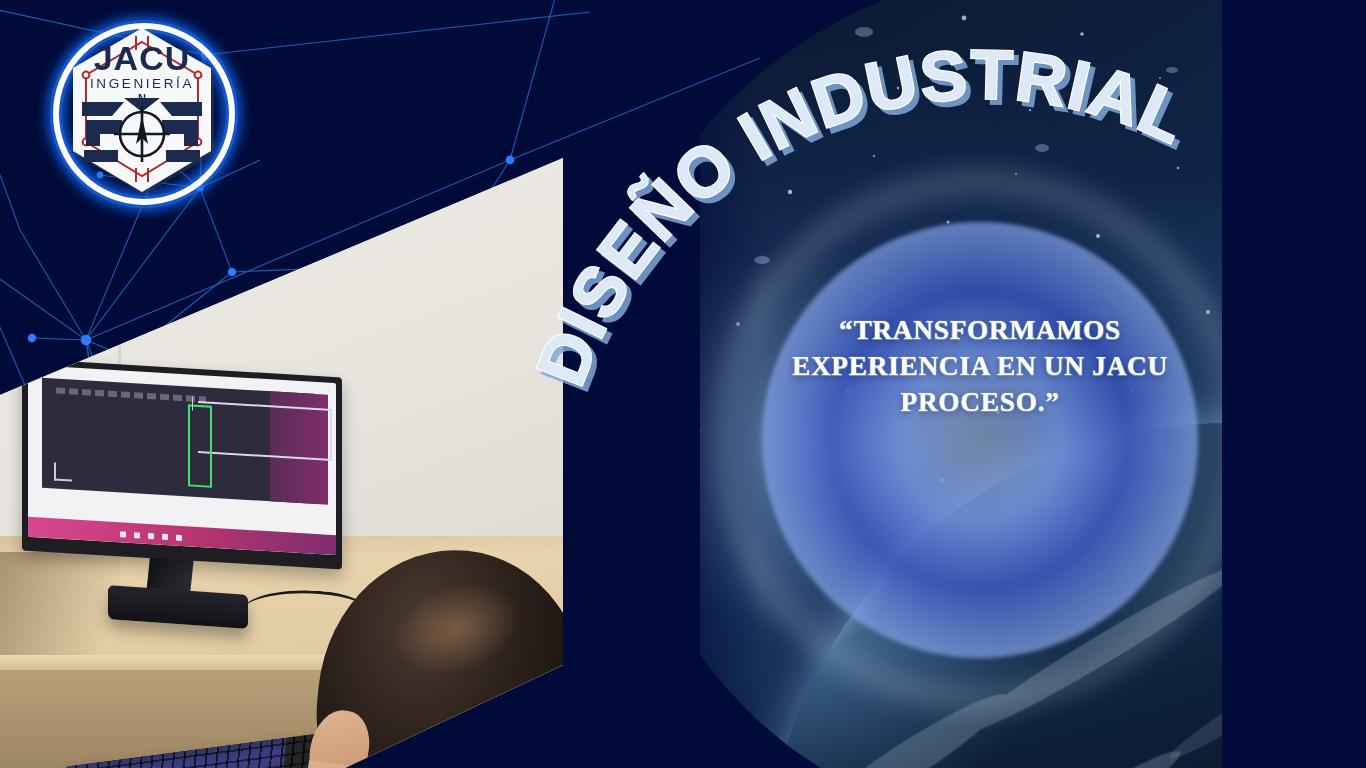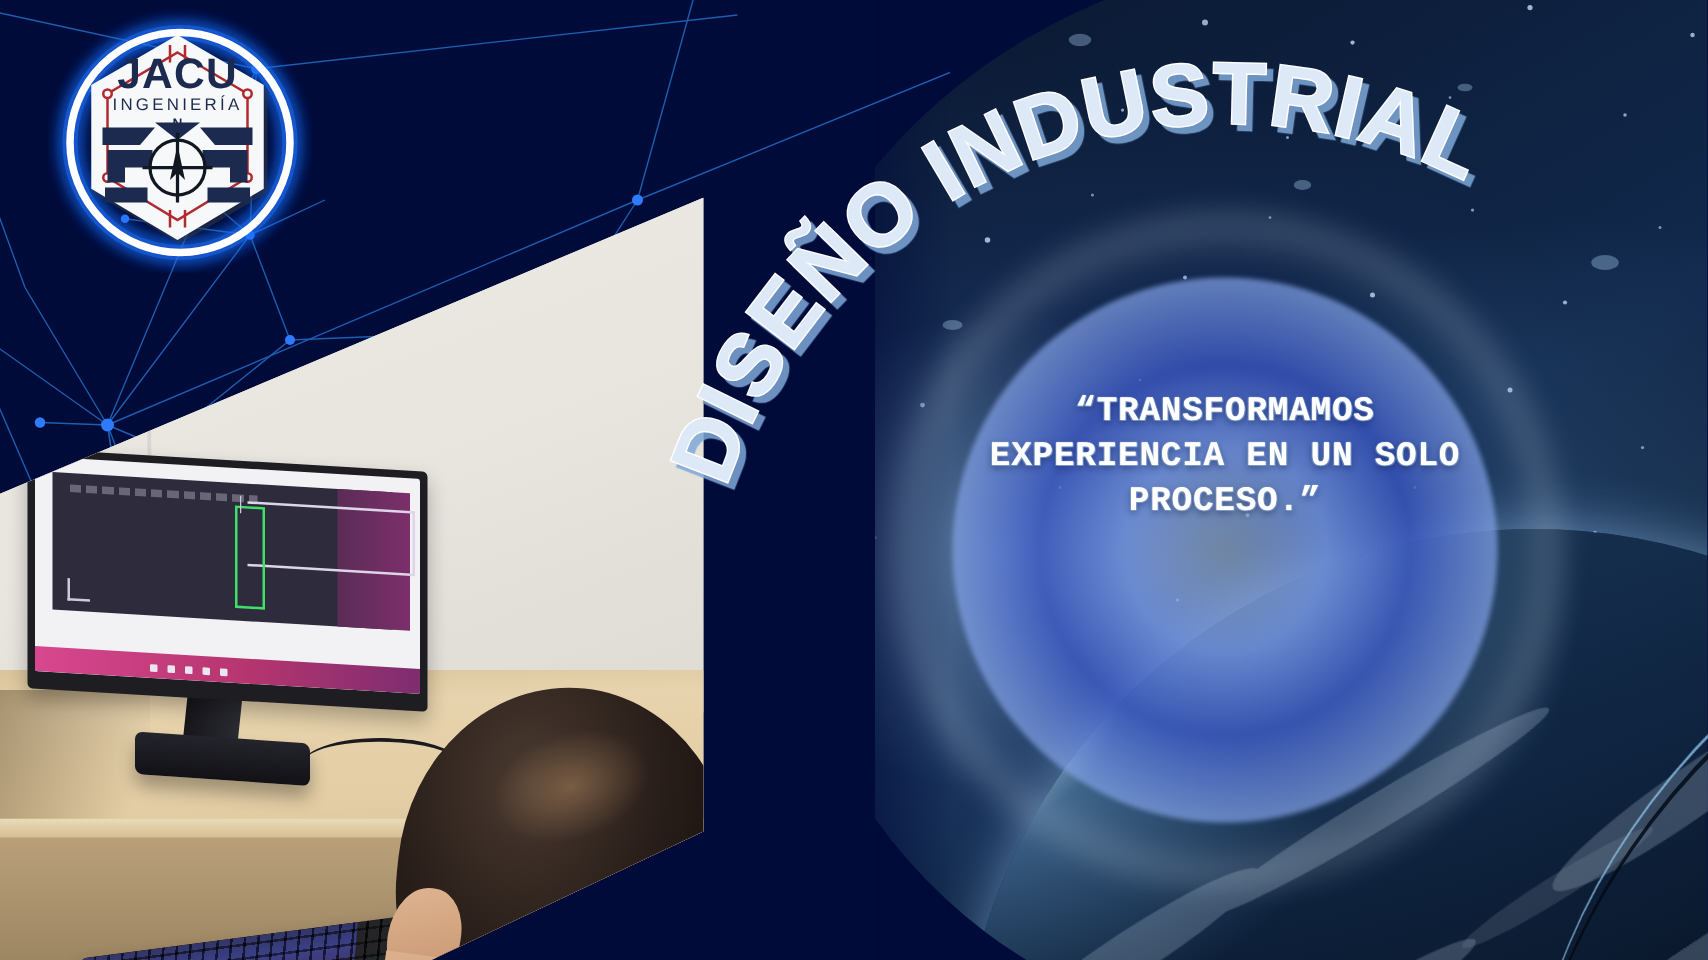--- a/index.html
+++ b/index.html
@@ -1,17 +1,17 @@
 <!DOCTYPE html>
 <html><head>
 <meta charset="utf-8">
 <style>
   html,body{margin:0;padding:0;background:#000b3a;}
   body{width:1366px;height:768px;overflow:hidden;font-family:"Liberation Sans",sans-serif;}
-  #stage{position:relative;width:1366px;height:768px;overflow:hidden;background:#000b3a;}
+  #stage{position:relative;width:1194px;height:768px;overflow:hidden;background:#000b3a;padding-left:28px;}
 
   
   .space-wrap{position:absolute;inset:0;}
   .space{
     position:absolute;left:612px;top:-40px;width:820px;height:860px;
     border-radius:58% 0 0 48%/48% 0 0 52%;
     overflow:hidden;
     background:
       radial-gradient(circle at 78% 88%, rgba(120,185,235,.30) 0%, rgba(10,30,60,0) 55%),
       radial-gradient(ellipse at 24% 56%, rgba(150,190,235,.55) 0%, rgba(40,70,130,.25) 28%, rgba(8,18,42,0) 58%),
@@ -139,21 +139,21 @@
   .logo{position:absolute;left:38px;top:6px;width:212px;height:212px;}
 
   
   .arc-title{position:absolute;left:560px;top:70px;width:820px;height:360px;overflow:visible;}
   .arc-title text{
     font-family:"Liberation Sans",sans-serif;font-weight:bold;font-size:70px;
     letter-spacing:1px;fill:#dde9f7;stroke:#ffffff;stroke-width:2.2px;paint-order:stroke fill;
   }
   .quote{
     position:absolute;left:760px;top:312px;width:440px;text-align:center;
-    font-family:Liberation Mono, monospace;font-weight:bold;font-size:27.5px;
+    font-family:Liberation Serif, serif;font-weight:bold;font-size:27.5px;
     line-height:1.30;letter-spacing:.6px;color:#ffffff;
     text-shadow:0 0 1px #cfe0f5,1px 1px 0 rgba(110,140,190,.85),-1px 1px 0 rgba(110,140,190,.6),
                 0 2px 6px rgba(10,25,70,.55);
   }
   .quote div{margin:0;padding:0;}
 </style>
 </head>
 <body>
 
 <div id="stage">
@@ -381,17 +381,17 @@
         <feDropShadow dx="5" dy="5" stdDeviation="0.4" flood-color="#7fa8d8" flood-opacity=".85"></feDropShadow>
       </filter>
     </defs>
     <text filter="url(#titleShadow)">
       <textPath href="#titleArc" startOffset="1%">DISEÑO INDUSTRIAL</textPath>
     </text>
   </svg>
 
   <div class="quote">
     <div>“TRANSFORMAMOS</div>
-    <div>EXPERIENCIA EN UN SOLO</div>
+    <div>EXPERIENCIA EN UN JACU</div>
     <div>PROCESO.”</div>
   </div>
 
 </div>
 
 </body></html>

